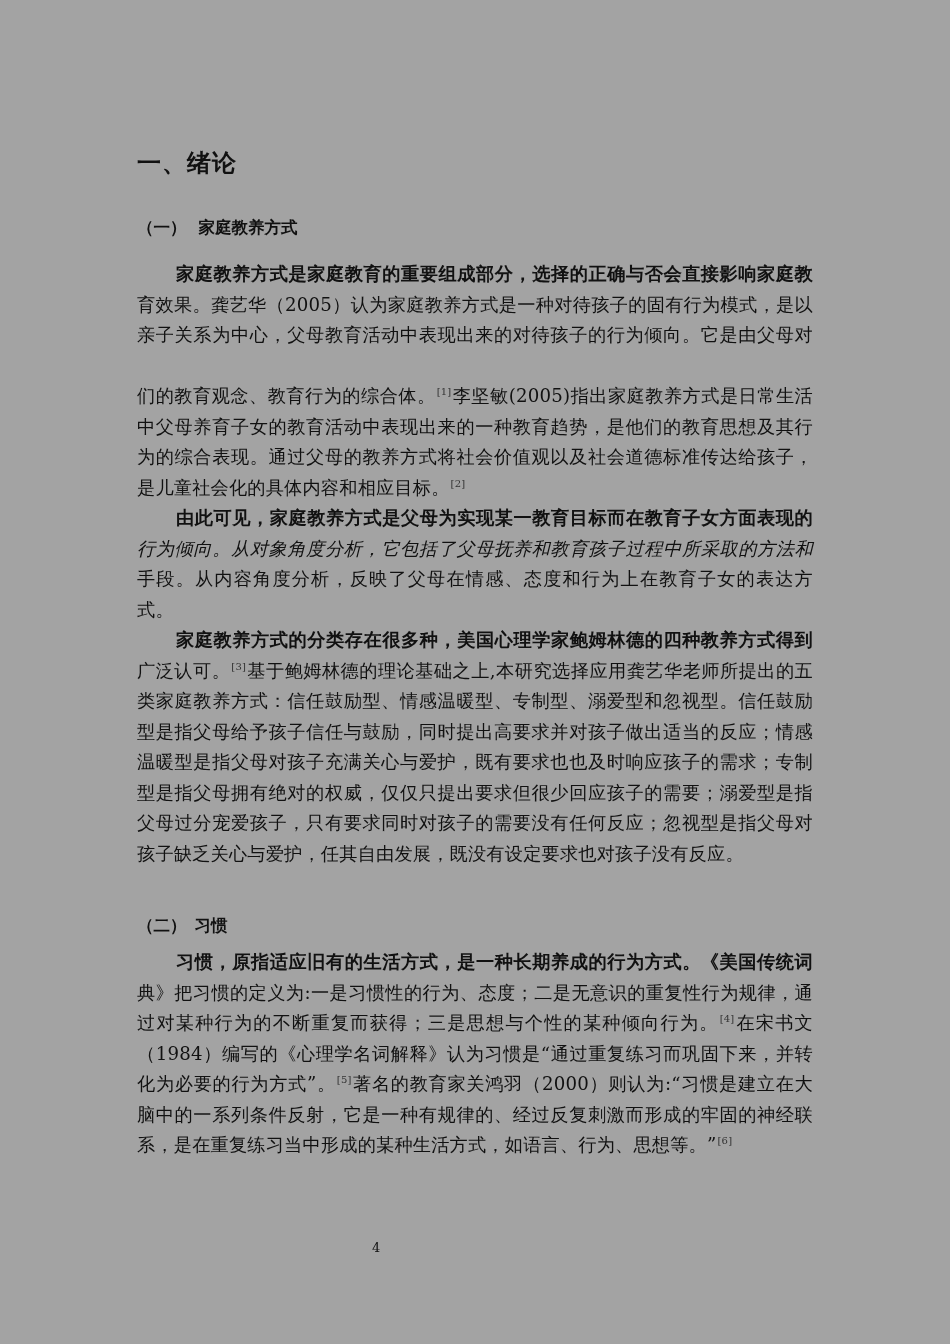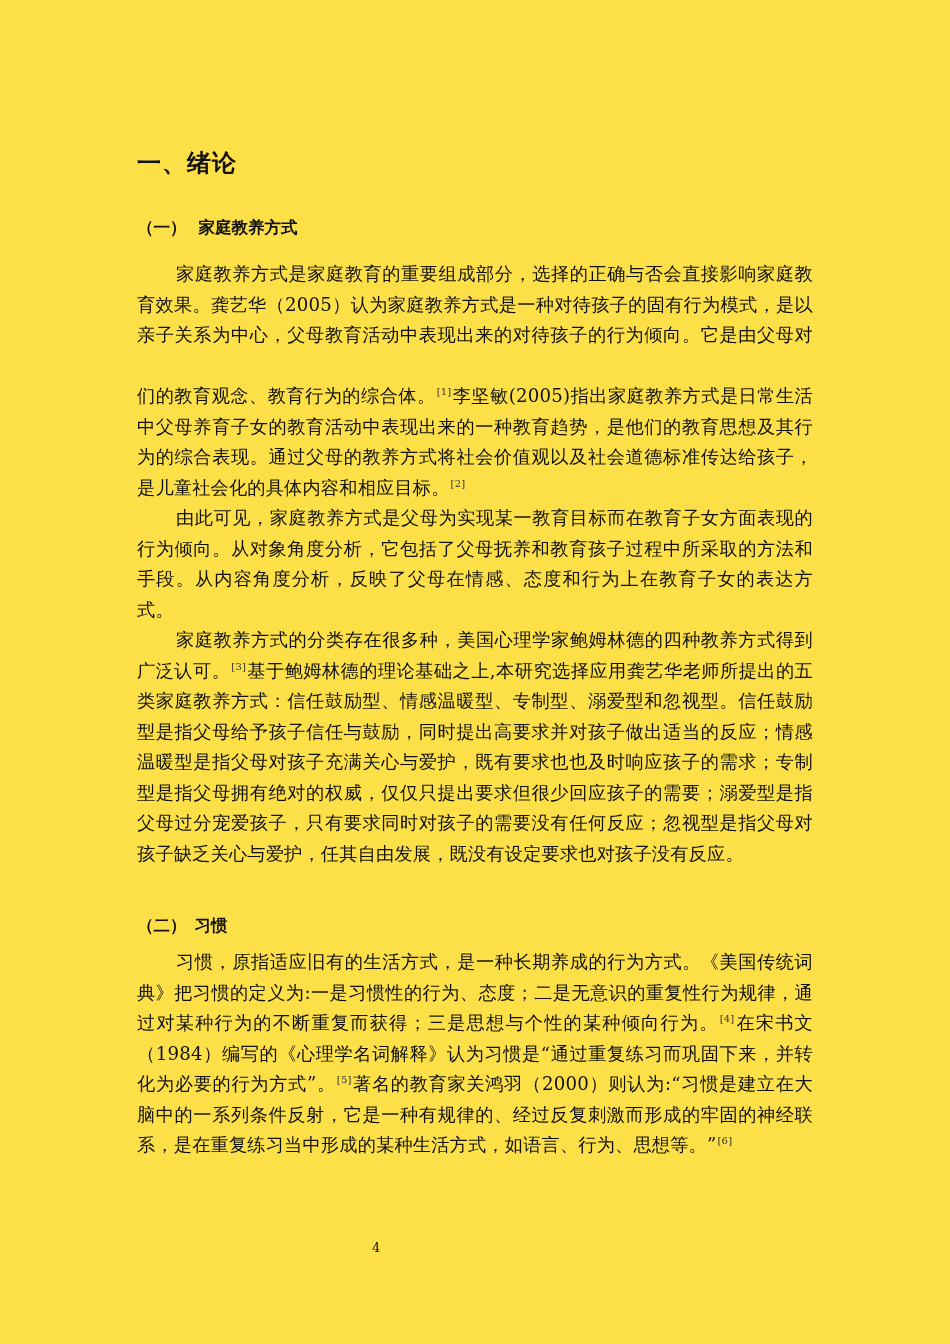--- a/index.html
+++ b/index.html
@@ -12,21 +12,21 @@
     height: 1344px;
     position: relative;
     overflow: hidden;
     font-family: "DejaVu Serif", "Liberation Serif", serif;
     color: #111111;
   }
   .page {
     position: absolute;
     left: 0; top: 0;
     width: 950px; height: 1344px;
-    background: #fde047;
+    background: #a3a3a3;
   }
   .h1 {
     position: absolute;
     left: 137px;
     top: 148px;
     font-family: "DejaVu Sans", "Liberation Sans", sans-serif;
     font-weight: bold;
     font-size: 24px;
     line-height: 30px;
     letter-spacing: 1px;
@@ -47,21 +47,21 @@
     position: absolute;
     left: 137px;
     width: 676px;
     font-size: 18.2px;
     line-height: 24px;
     white-space: nowrap;
     text-align: justify;
     text-align-last: justify;
     letter-spacing: 0.2px;
   }
-  .line.indent { left: 176px; width: 637px; }
+  .line.indent { left: 176px; width: 637px; font-weight: bold; }
   .line.last { text-align-last: left; width: auto; }
   sup.ref {
     font-size: 10px;
     vertical-align: 7px;
     line-height: 0;
     color: #333;
     margin: 0 1px;
   }
   .page-number {
     position: absolute;
@@ -85,21 +85,21 @@
 
   <div class="line indent" style="top:262px;">家庭教养方式是家庭教育的重要组成部分，选择的正确与否会直接影响家庭教</div>
   <div class="line" style="top:293px;">育效果。龚艺华（2005）认为家庭教养方式是一种对待孩子的固有行为模式，是以</div>
   <div class="line" style="top:323px;">亲子关系为中心，父母教育活动中表现出来的对待孩子的行为倾向。它是由父母对</div>
   <div class="line" style="top:384px;"><span>们的教育观念、教育行为的综合体。</span><sup class="ref">[1]</sup><span>李坚敏(2005)指出家庭教养方式是日常生活</span></div>
   <div class="line" style="top:415px;">中父母养育子女的教育活动中表现出来的一种教育趋势，是他们的教育思想及其行</div>
   <div class="line" style="top:445px;">为的综合表现。通过父母的教养方式将社会价值观以及社会道德标准传达给孩子，</div>
   <div class="line last" style="top:476px;"><span>是儿童社会化的具体内容和相应目标。</span><sup class="ref">[2]</sup><span></span></div>
 
   <div class="line indent" style="top:506px;">由此可见，家庭教养方式是父母为实现某一教育目标而在教育子女方面表现的</div>
-  <div class="line" style="top:537px;">行为倾向。从对象角度分析，它包括了父母抚养和教育孩子过程中所采取的方法和</div>
+  <div class="line" style="top:537px;font-style:italic;">行为倾向。从对象角度分析，它包括了父母抚养和教育孩子过程中所采取的方法和</div>
   <div class="line" style="top:567px;">手段。从内容角度分析，反映了父母在情感、态度和行为上在教育子女的表达方</div>
   <div class="line last" style="top:598px;">式。</div>
 
   <div class="line indent" style="top:628px;">家庭教养方式的分类存在很多种，美国心理学家鲍姆林德的四种教养方式得到</div>
   <div class="line" style="top:659px;"><span>广泛认可。</span><sup class="ref">[3]</sup><span>基于鲍姆林德的理论基础之上,本研究选择应用龚艺华老师所提出的五</span></div>
   <div class="line" style="top:689px;">类家庭教养方式：信任鼓励型、情感温暖型、专制型、溺爱型和忽视型。信任鼓励</div>
   <div class="line" style="top:720px;">型是指父母给予孩子信任与鼓励，同时提出高要求并对孩子做出适当的反应；情感</div>
   <div class="line" style="top:750px;">温暖型是指父母对孩子充满关心与爱护，既有要求也也及时响应孩子的需求；专制</div>
   <div class="line" style="top:781px;">型是指父母拥有绝对的权威，仅仅只提出要求但很少回应孩子的需要；溺爱型是指</div>
   <div class="line" style="top:811px;">父母过分宠爱孩子，只有要求同时对孩子的需要没有任何反应；忽视型是指父母对</div>

